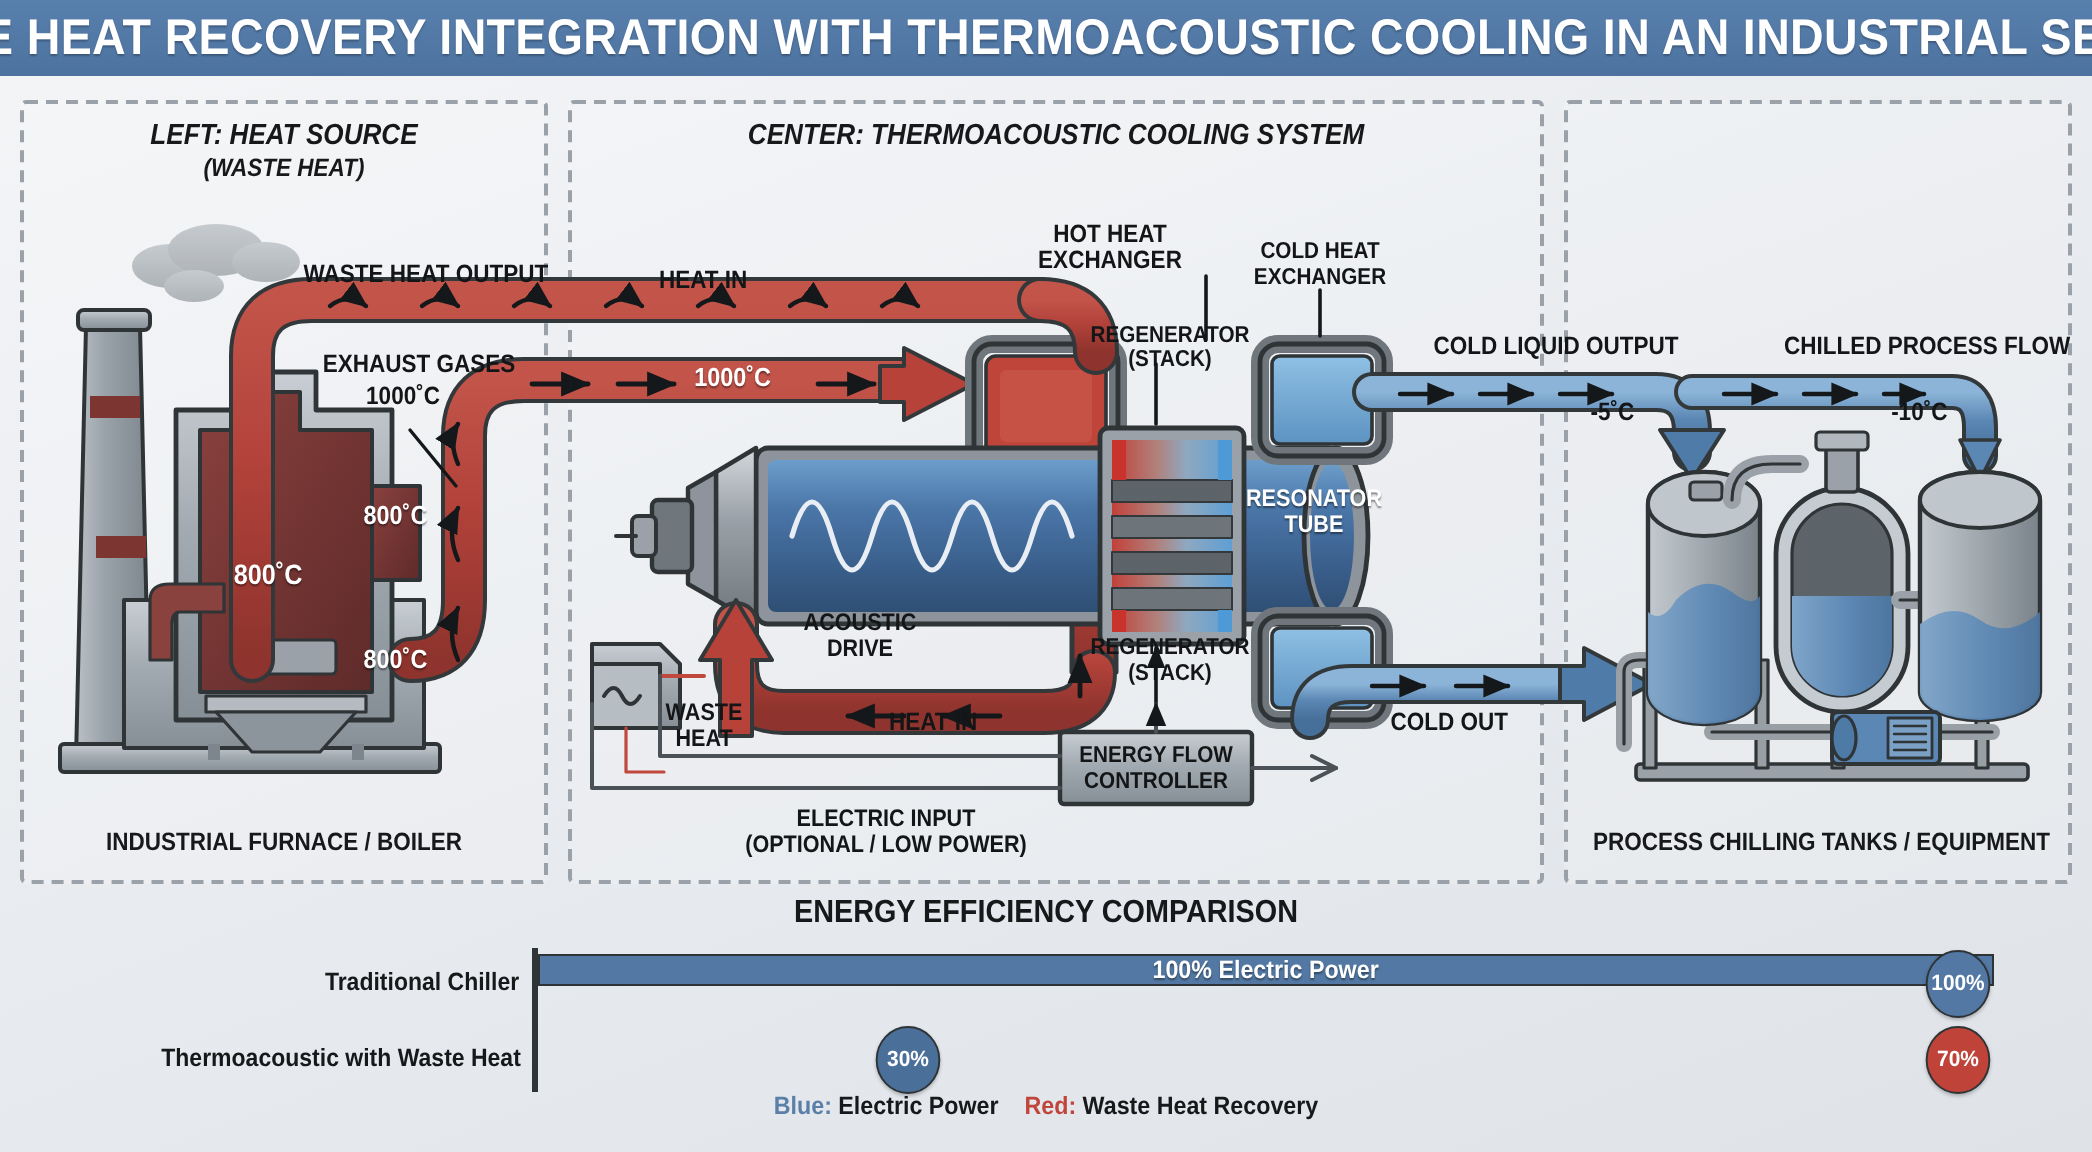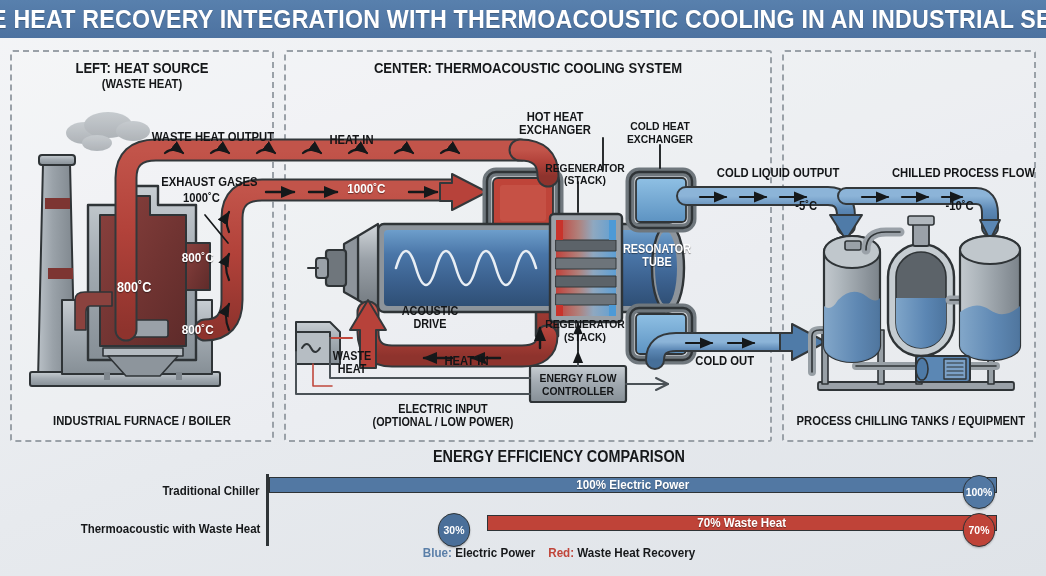--- a/index.html
+++ b/index.html
@@ -33,21 +33,21 @@
   
   .panel {
     position: absolute; top: 50px; height: 392px;
     border: 2px dashed #9aa1a8; border-radius: 3px;
     background: rgba(255,255,255,.18);
   }
   #panel-left   { left: 10px;  width: 264px; }
   #panel-center { left: 284px; width: 488px; }
   #panel-right  { left: 782px; width: 254px; }
 
-  .p-head { position: absolute; left: 0; width: 100%; top: 8px; text-align: center; }
+  .p-head { position: absolute; left: 0; width: 100%; top: 8px; text-align: center; font-style: italic; }
   .p-head .l1 {
     display:block; font-size: 14.5px; font-weight: bold; color: #16181a;
     transform: scaleX(.9); white-space: nowrap;
   }
   .p-head .l2 {
     display:block; font-size: 12.5px; font-weight: bold; color: #16181a;
     transform: scaleX(.9); margin-top: 1px; white-space: nowrap;
   }
   .p-foot {
     position: absolute; left: 0; width: 100%; bottom: 12px; text-align: center;
@@ -60,21 +60,21 @@
     position: absolute; font-weight: bold; color: #131517;
     transform: scaleX(.9); white-space: nowrap; line-height: 1.08;
     text-align: center;
   }
   .lbl.w { color: #fff; text-shadow: 0 1px 1px rgba(0,0,0,.45); }
 
   
   svg.scene { position: absolute; left: 0; top: 0; width: 1046px; height: 576px; pointer-events: none; }
 
   
-  #chart { position: absolute; left: 0; top: 446px; width: 1046px; height: 130px; padding-left: 36px; }
+  #chart { position: absolute; left: 0; top: 446px; width: 1046px; height: 130px; }
   .chart-title {
     position: absolute; top: 2px; width: 100%; text-align: center;
     font-size: 16px; font-weight: bold; color: #16181a; transform: scaleX(.9);
   }
   .rowlabel {
     position: absolute; right: 0; font-size: 12.5px; font-weight: bold;
     color: #16181a; transform: scaleX(.92); white-space: nowrap; text-align: right;
     transform-origin: right center;
   }
   .axis { position: absolute; left: 266px; top: 28px; width: 3px; height: 72px; background: #2f3437; }
@@ -505,23 +505,20 @@
     <div class="chart-title">ENERGY EFFICIENCY COMPARISON</div>
     <div class="axis"></div>
 
     <div class="rowlabel" style="top:38px; right:786px;">Traditional Chiller</div>
     <div class="bar" id="r0s0" style="left:269px; top:31px; width:728px; background:#5278a3;">
       <span class="txt">100% Electric Power</span>
     </div>
     <div class="badge" style="left:962px; top:29px; background:#5278a3;">100%</div>
 
     <div class="rowlabel" style="top:76px; right:786px;">Thermoacoustic with Waste Heat</div>
-    <div class="bar" id="r1s1" style="left:487px; top:69px; width:510px; background:#bf4338;">
-      <span class="txt">70% Waste Heat</span>
-    </div>
     <div class="badge" style="left:437px; top:67px; background:#4a6f99;">30%</div>
     <div class="badge" style="left:962px; top:67px; background:#bf4338;">70%</div>
 
     <div class="legend">
       <span class="b">Blue:</span>
       <span>Electric Power</span>
       &nbsp;&nbsp;
       <span class="r">Red:</span>
       <span>Waste Heat Recovery</span>
     </div>

